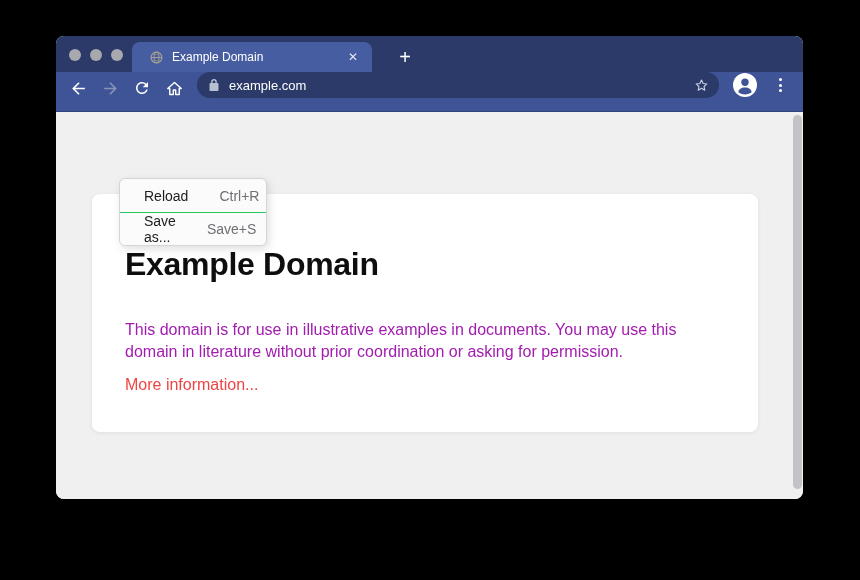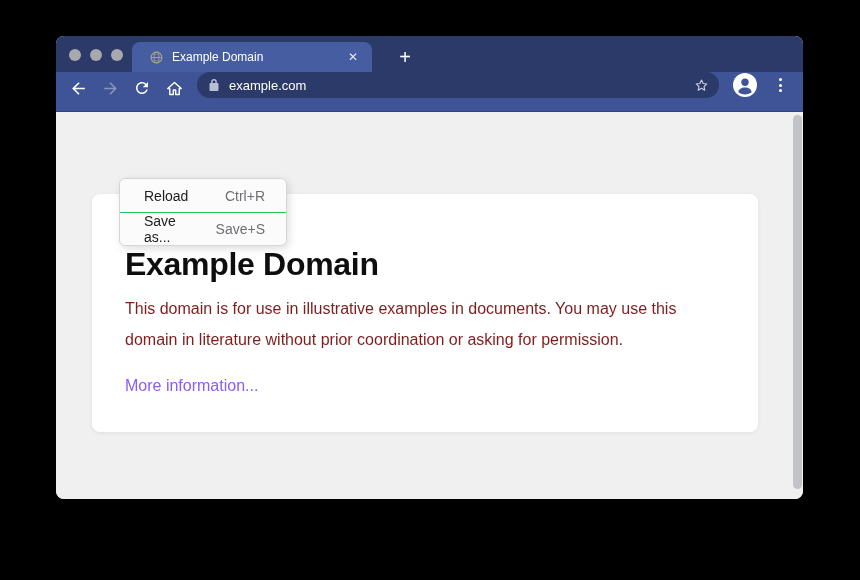--- a/index.html
+++ b/index.html
@@ -53,26 +53,26 @@
 
   .page-scrollbar { position:absolute; top:0; right:0; width:11px; bottom:0; }
   .page-scrollbar-thumb { position:absolute; top:2px; right:1px; width:9px; height:374px; background:#c2c3c7; border-radius:4.5px; }
 
   .content-card {
     position:absolute; left:36px; top:81px; width:666px; height:238px;
     background:#ffffff; border-radius:8px; box-shadow:0 1px 4px rgba(0,0,0,0.07);
     padding:53px 40px 0 33px;
   }
   .content-heading { font-size:32px; line-height:34px; font-weight:700; color:#0e0e0e; letter-spacing:-0.3px; }
-  .content-body { margin-top:12px; font-size:16px; line-height:31px; color:#7f1d1d; max-width:588px; }
-  .content-link { display:inline-block; margin-top:22px; font-size:16px; color:#8b5cf6; text-decoration:none; }
+  .content-body { margin-top:38px; font-size:16px; line-height:22px; color:#a21caf; max-width:588px; }
+  .content-link { display:inline-block; margin-top:13px; font-size:16px; color:#ef4444; text-decoration:none; }
 
   
   .context-menu {
-    position:absolute; left:63px; top:65px; width:168px; z-index:5;
+    position:absolute; left:63px; top:65px; width:148px; z-index:5;
     background:#fbfbfb; border:1px solid #d5d5d5; border-radius:6px;
     box-shadow:2px 3px 8px rgba(0,0,0,0.13); overflow:hidden;
   }
   .context-menu-item {
     height:33px; display:flex; align-items:center; justify-content:space-between;
     padding:0 21px 0 24px; font-size:14px; color:#1c1c1e; cursor:default;
   }
   .context-menu-item + .context-menu-item { border-top:1px solid #22c55e; }
   .menu-shortcut { color:#6f6f74;margin-left:31px; }
 

